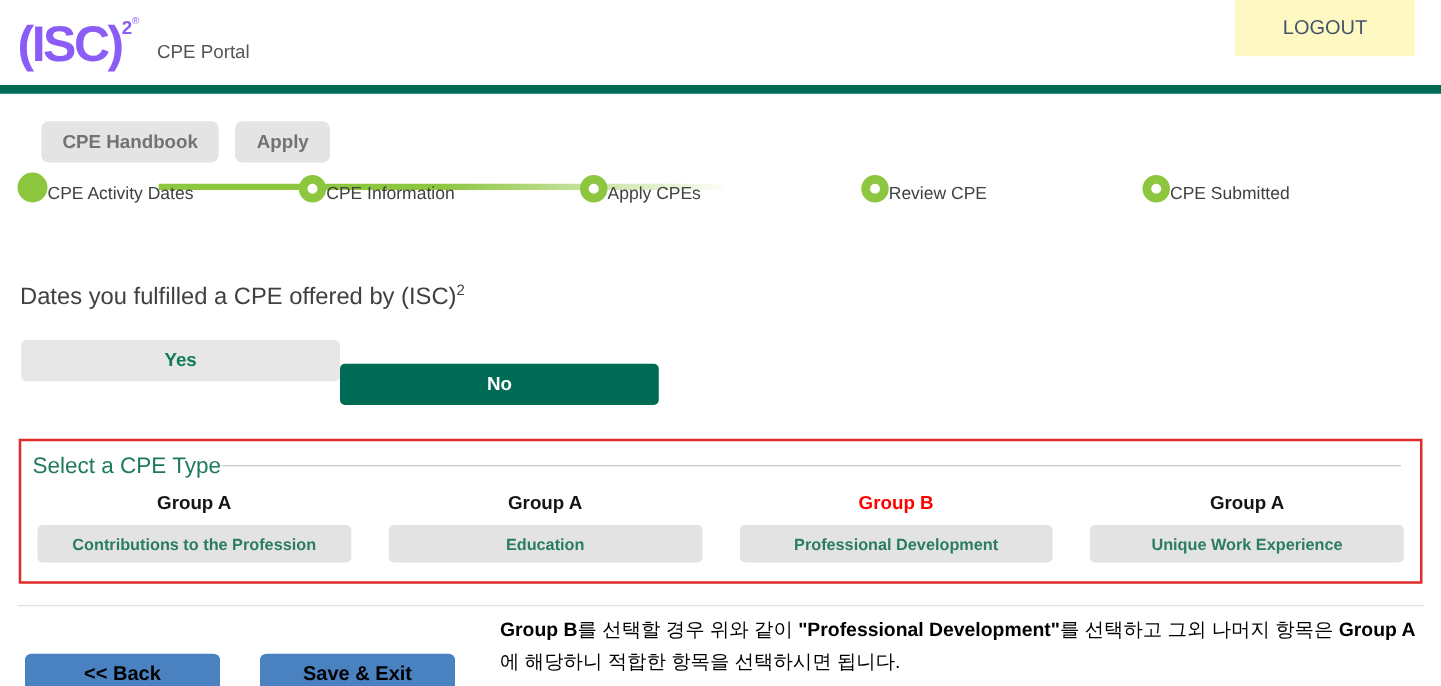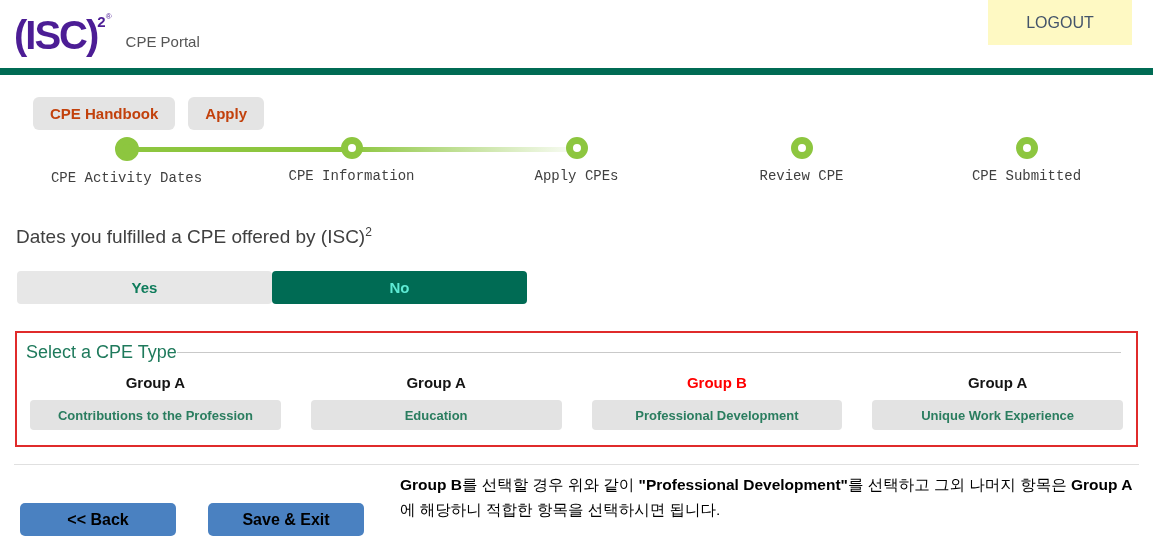--- a/index.html
+++ b/index.html
@@ -1,57 +1,57 @@
 <!DOCTYPE html>
 <html><head>
 <meta charset="utf-8">
 <style>
   * { box-sizing: border-box; margin: 0; padding: 0; }
   html, body { width: 1153px; height: 549px; background: #ffffff; overflow: hidden; }
   body { font-family: "Liberation Sans", sans-serif; }
 
   
   .header { position: relative; height: 68px; display: flex; align-items: center; padding-left: 14px; }
-  .logo { color: #4c1d95; font-weight: bold; font-size: 40px; letter-spacing: -2px; line-height: 1; white-space: nowrap; }
+  .logo { color: #8b5cf6; font-weight: bold; font-size: 40px; letter-spacing: -2px; line-height: 1; white-space: nowrap; }
   .logo .logo-sup { font-size: 15px; letter-spacing: 0; vertical-align: 22px; font-weight: bold; }
   .logo .logo-reg { font-size: 8px; letter-spacing: 0; vertical-align: 30px; font-weight: normal; }
   .app-title { font-size: 15px; color: #555555; margin-left: 14px; margin-top: 14px; }
   .logout-btn { position: absolute; top: 0; right: 21px; width: 144px; height: 45px;
     background: #fef9c3; border: none; color: #44546A; font-size: 16px; cursor: pointer;
     font-family: "Liberation Sans", sans-serif; }
   .green-bar { height: 7px; background: #006B54; }
 
   .content { padding: 0 14px; }
 
   
   .toolbar { display: flex; gap: 13px; margin: 22px 0 0 19px; }
   .tool-btn { background: #e4e4e4; border: none; border-radius: 6px; padding: 8px 17px;
-    color: #c2410c; font-weight: bold; font-size: 15px; cursor: pointer;
+    color: #737373; font-weight: bold; font-size: 15px; cursor: pointer;
     font-family: "Liberation Sans", sans-serif; }
 
   
   .stepper { position: relative; margin-top: 7px; height: 58px; }
   .step-line { position: absolute; top: 10px; height: 5px; }
   .step-line--solid { left: 10%; width: 20%; background: #8DC63F; }
   .step-line--fade  { left: 30%; width: 20%; background: linear-gradient(to right, #8DC63F, rgba(141,198,63,0.04)); }
   .steps { display: flex; position: relative; }
-  .step { width: 20%; display: flex; flex-direction: column; align-items: center; font-family: Liberation Mono, monospace; }
+  .step { width: 20%; display: flex; flex-direction: row; align-items: flex-end; }
   .step-dot { width: 22px; height: 22px; border-radius: 50%; border: 7px solid #8DC63F; background: #ffffff; z-index: 1; }
   .step--filled .step-dot { width: 24px; height: 24px; background: #8DC63F; }
   .step-label { margin-top: 9px; font-size: 14px; color: #404040; }
 
   
   .question { margin: 30px 0 0 2px; font-size: 19px; color: #404040; font-weight: normal; }
   .question sup { font-size: 12px; }
 
   .yesno { display: flex; margin: 23px 0 0 3px; }
   .yn-btn { width: 255px; height: 33px; border: none; border-radius: 4px; font-weight: bold;
     font-size: 15px; cursor: pointer; font-family: "Liberation Sans", sans-serif; }
   .yn-btn--yes { background: #e7e7e7; color: #0E7C5B; }
-  .yn-btn--no  { background: #006B54; color: #5eead4; }
+  .yn-btn--no  { background: #006B54; color: #ffffff; margin-top: 19px; }
 
   
   .cpe-box { margin: 27px 1px 0 1px; border: 2px solid #E02B2B; padding: 9px 9px 15px 9px; }
   .legend-row { display: flex; align-items: center; gap: 0; }
   .legend { color: #1F7A5C; font-size: 18px; white-space: nowrap; }
   .legend-rule { flex: 1; height: 1px; background: #c9c9c9; margin-right: 6px; }
   .options { display: grid; grid-template-columns: repeat(4, 1fr); gap: 30px; margin-top: 11px; padding: 0 4px; }
   .option { text-align: center; }
   .group-label { font-weight: bold; font-size: 15px; color: #141414; margin-bottom: 9px; }
   .option--highlight .group-label { color: #FF0000; }

